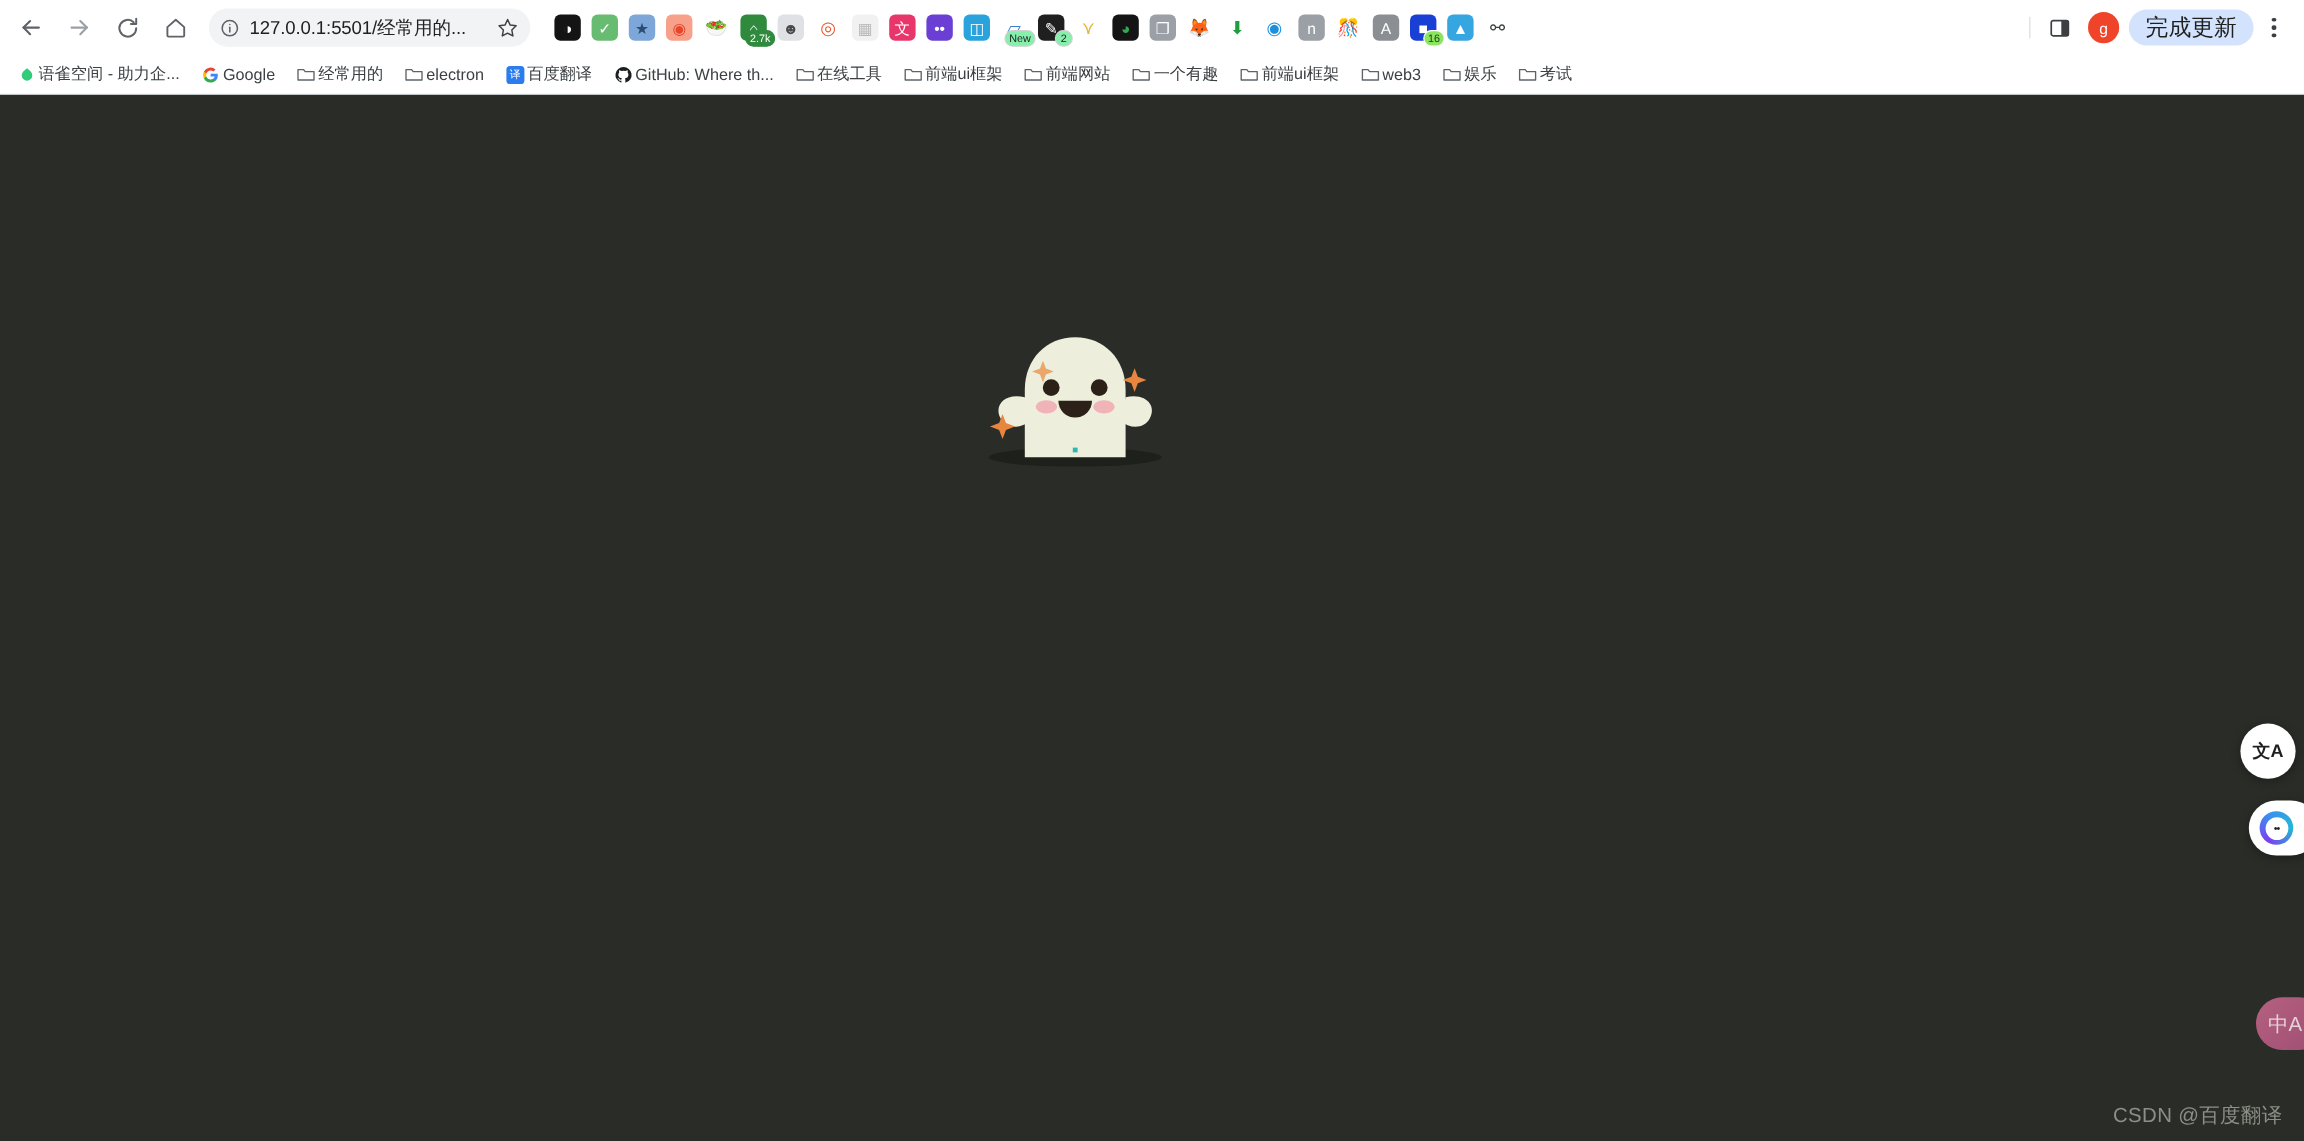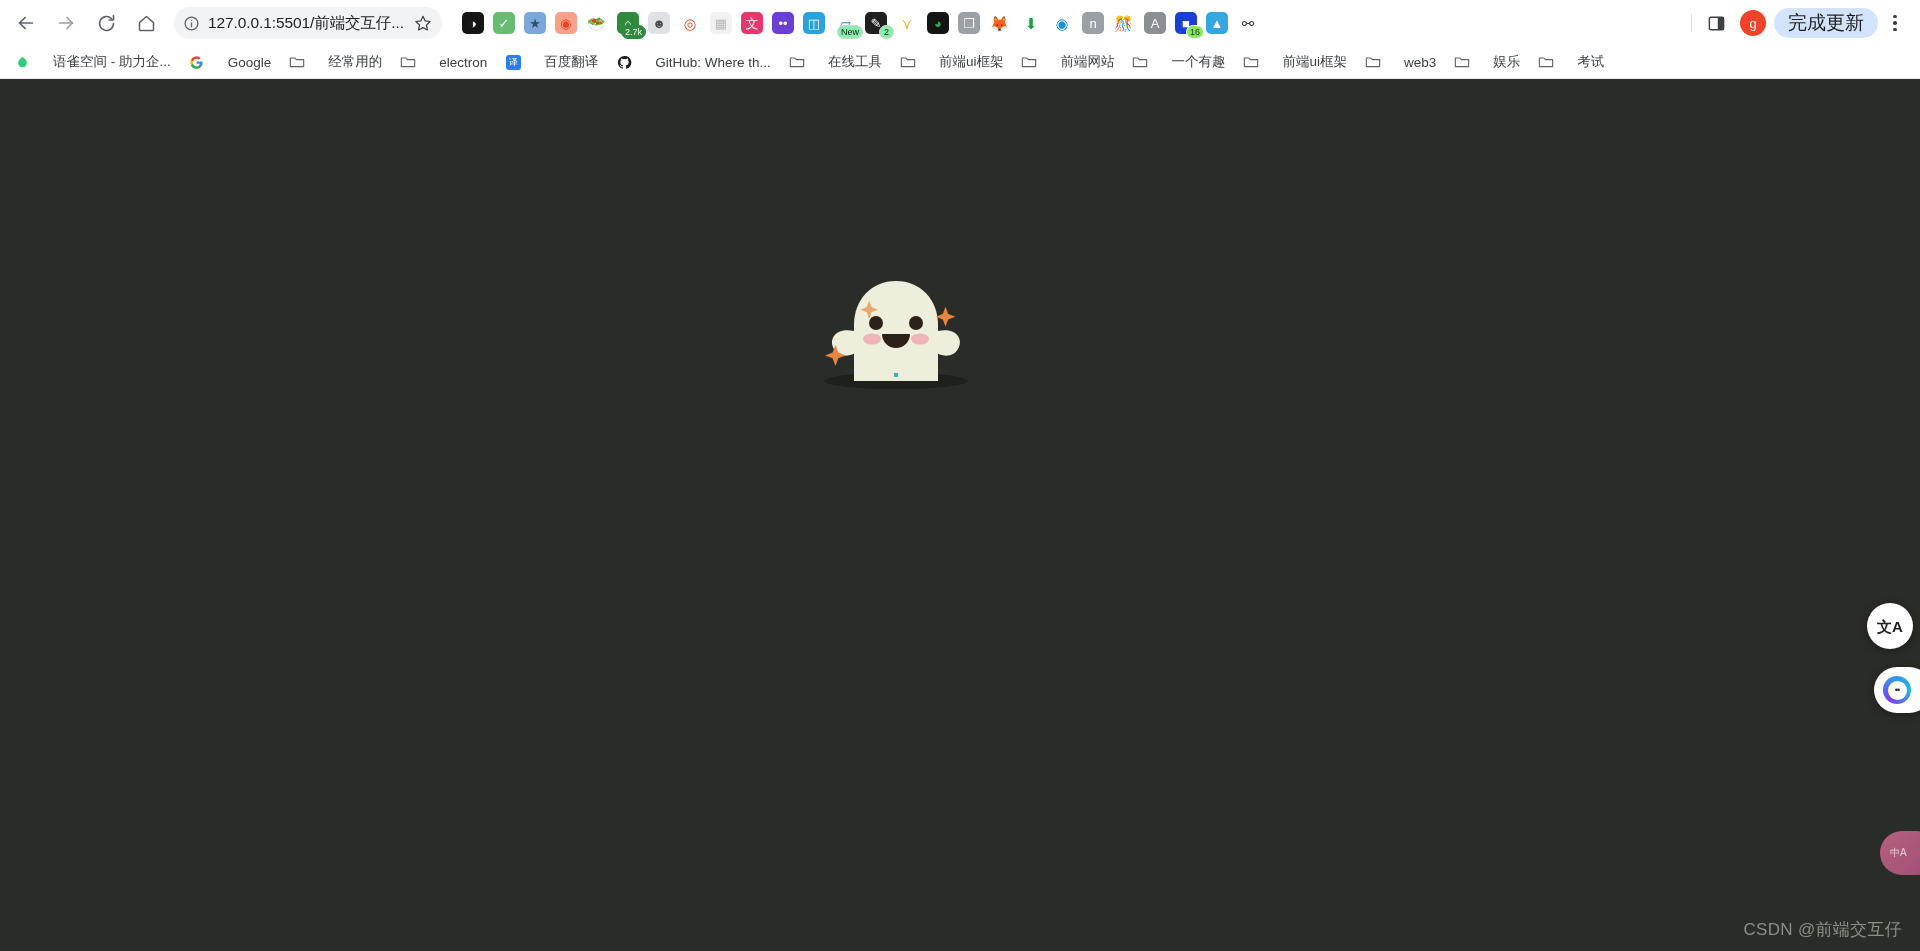--- a/index.html
+++ b/index.html
@@ -95,21 +95,21 @@
 
   
   .bookmarks{
     height:33px; width:100%;
     background:#fff;
     display:flex; align-items:center;
     padding:0 8px 0 6px; gap:2px;
     border-bottom:1px solid #e8eaed;
   }
   .bm{
-    display:flex; align-items:center; gap:23px;
+    display:flex; align-items:center; gap:2px;
     padding:4px 8px; border-radius:4px;
     font-size:13.5px; color:#3c4043;
     white-space:nowrap; cursor:pointer;
     max-width:190px;
   }
   .bm-label{ overflow:hidden; text-overflow:ellipsis; white-space:nowrap; }
   .bm-ico{ width:16px;height:16px;flex:0 0 16px; display:flex;align-items:center;justify-content:center;}
 
   
   .page{
@@ -205,21 +205,21 @@
   </div>
 
   <div class="omnibox">
     <span class="omni-info">
       <svg width="17" height="17" viewBox="0 0 24 24" fill="none" stroke="#5f6368" stroke-width="1.8">
         <circle cx="12" cy="12" r="9"></circle>
           <line x1="12" y1="11" x2="12" y2="16.5" stroke-linecap="round"></line>
         <circle cx="12" cy="7.6" r="0.9" fill="#5f6368" stroke="none"></circle>
       </svg>
     </span>
-    <span class="omni-url" title="Search Google or type a URL">127.0.0.1:5501/前端交互仔...</span>
+    <span class="omni-url" title="Search Google or type a URL">127.0.0.1:5501/经常用的...</span>
     <span class="omni-star">
       <svg width="18" height="18" viewBox="0 0 24 24" fill="none" stroke="#3c4043" stroke-width="1.6" stroke-linejoin="round">
         <polygon points="12,3 14.9,9.2 21.5,10 16.7,14.7 17.9,21.3 12,18.2 6.1,21.3 7.3,14.7 2.5,10 9.1,9.2"></polygon>
       </svg>
     </span>
   </div>
 
   <div class="ext-strip">
 
   <div class="ext">
@@ -475,17 +475,17 @@
     <span style="font-size:15px;color:#1f1f1f;line-height:1;">文A</span>
   </div>
 
   <div class="fab-orb">
     <span class="orb">
       <span class="inner">••</span>
     </span>
   </div>
 
   <div class="fab-pink">
-    <span style="font-size:10px;color:#e6d2da;line-height:1;">中A</span>
-  </div>
-
-  <div class="watermark">CSDN @前端交互仔</div>
+    <span style="font-size:17px;color:#e6d2da;line-height:1;">中A</span>
+  </div>
+
+  <div class="watermark">CSDN @百度翻译</div>
 </div>
 
 </body></html>

